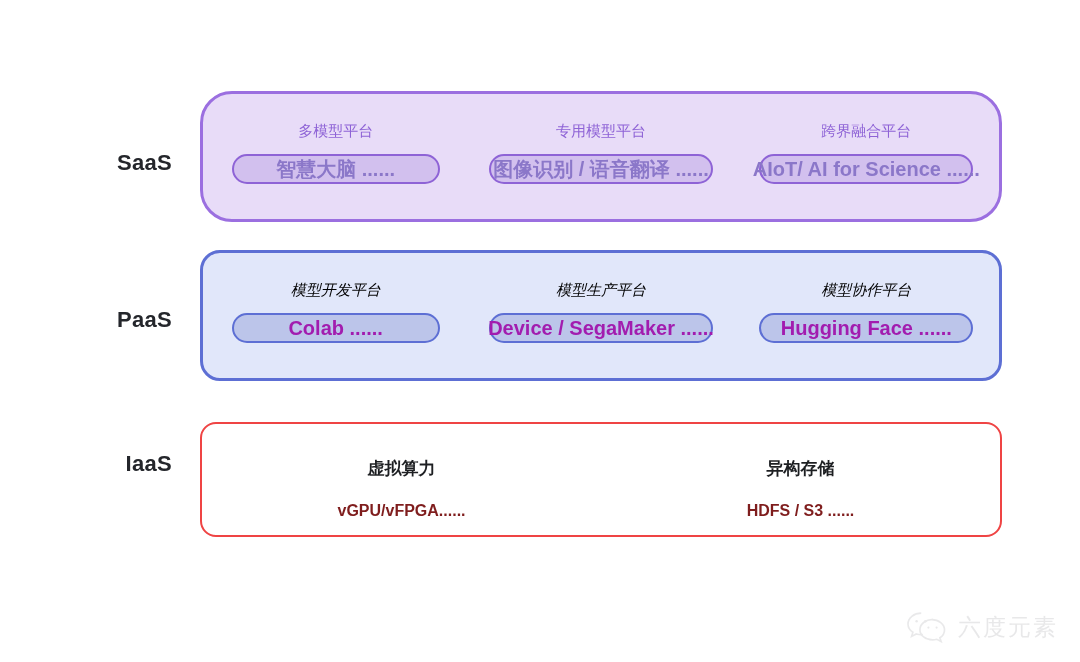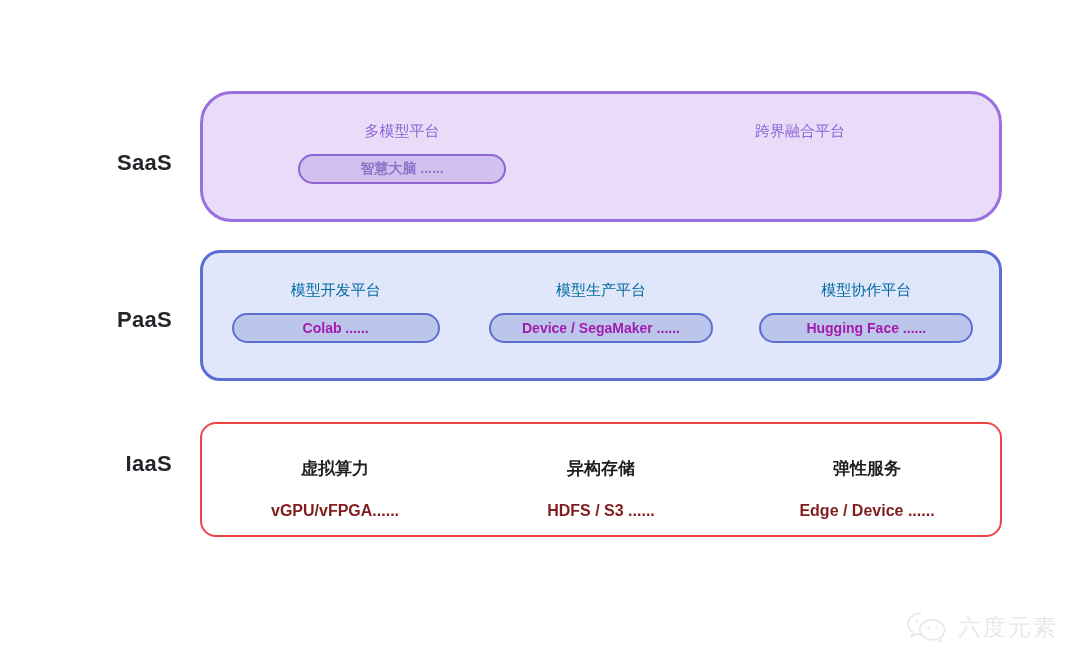--- a/index.html
+++ b/index.html
@@ -82,31 +82,31 @@
     justify-content: flex-start;
   }
 
   
   .col-title {
     font-size: 15px;
     line-height: 1;
     white-space: nowrap;
   }
   .saas .col-title { color: #8e63d6; margin-top: 29px; }
-  .paas .col-title { color: #0369a1; margin-top: 29px; }
+  .paas .col-title { color: #000000; margin-top: 29px; font-style: italic; }
 
   .pill {
     margin-top: 16px;
     height: 30px;
     box-sizing: border-box;
     border-radius: 16px;
     display: flex;
     align-items: center;
     justify-content: center;
-    font-size: 14px;
+    font-size: 20px;
     font-weight: bold;
     white-space: nowrap;
     padding: 0 14px;
   }
   .saas .pill {
     background: #d2c0ee;
     border: 2px solid #8e63d6;
     color: #8b77c9;
   }
   .paas .pill {
@@ -163,21 +163,26 @@
   <div class="layer-row" style="top:0;height:0;">
     <div class="layer-label" style="top:150px;">SaaS</div>
 
     <div class="layer-box saas" style="top:91px;height:131px;">
       <div class="cols">
         <div class="col">
           <div class="col-title">多模型平台</div>
           <div class="pill w1">智慧大脑 ......</div>
         </div>
         <div class="col">
+          <div class="col-title">专用模型平台</div>
+          <div class="pill w2">图像识别 / 语音翻译 ......</div>
+        </div>
+        <div class="col">
           <div class="col-title">跨界融合平台</div>
+          <div class="pill w3">AIoT/ AI for Science ......</div>
         </div>
       </div>
     </div>
   </div>
 
   <div class="layer-row" style="top:0;height:0;">
     <div class="layer-label" style="top:307px;">PaaS</div>
 
     <div class="layer-box paas" style="top:250px;height:131px;">
       <div class="cols">
@@ -202,24 +207,20 @@
 
     <div class="layer-box iaas" style="top:422px;height:115px;">
       <div class="cols">
         <div class="col">
           <div class="iaas-title">虚拟算力</div>
           <div class="iaas-sub">vGPU/vFPGA......</div>
         </div>
         <div class="col">
           <div class="iaas-title">异构存储</div>
           <div class="iaas-sub">HDFS / S3 ......</div>
-        </div>
-        <div class="col">
-          <div class="iaas-title">弹性服务</div>
-          <div class="iaas-sub">Edge / Device ......</div>
         </div>
       </div>
     </div>
   </div>
 
   <div class="watermark">
     <span>
       <svg class="wechat-icon" width="44" height="34" viewBox="0 0 44 34" fill="none" stroke="#d8d8da" stroke-width="1.7">
 
         <path d="M16.2 3.2C8.9 3.2 3.0 8.0 3.0 13.9c0 3.3 1.9 6.3 4.9 8.3l-1.3 4.2 4.7-2.4

